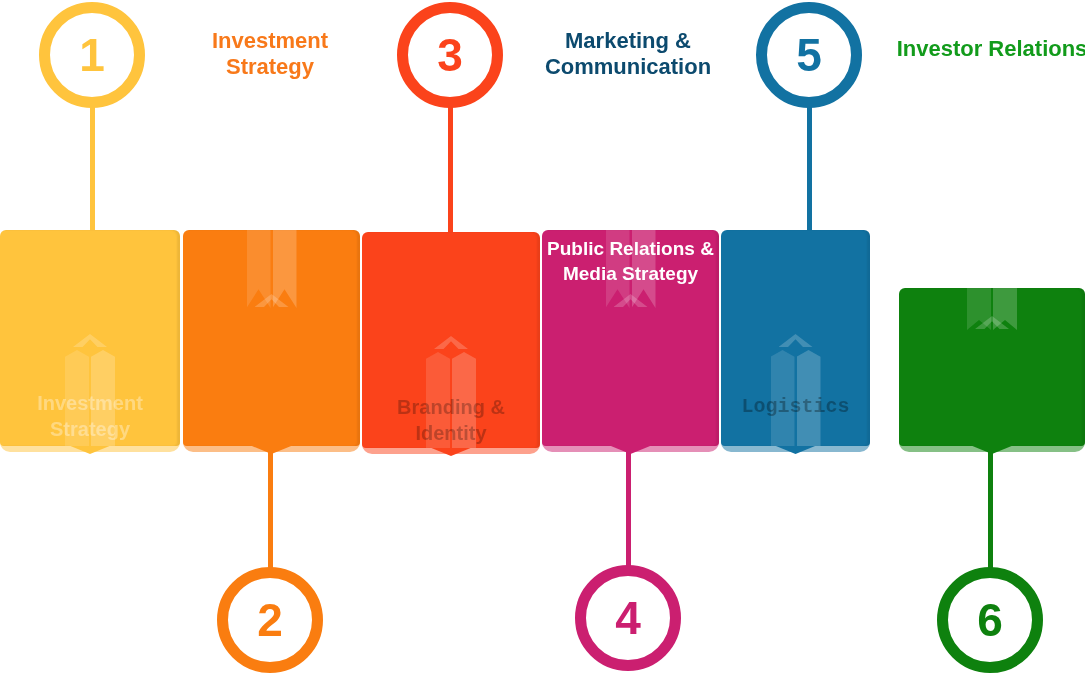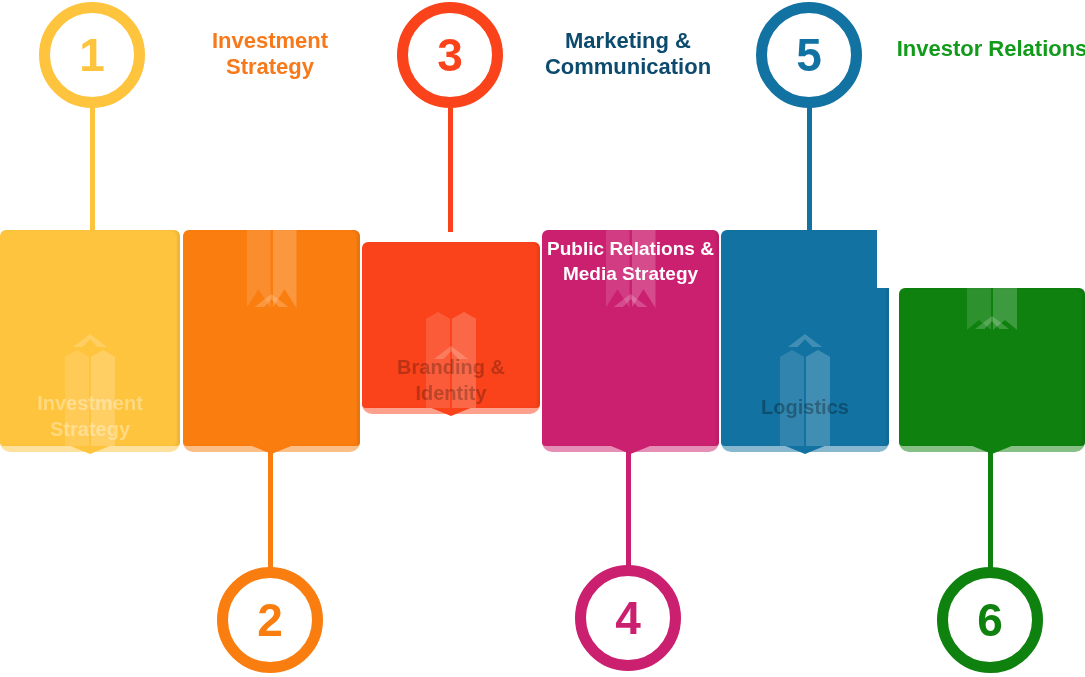--- a/index.html
+++ b/index.html
@@ -56,25 +56,25 @@
   .s1 .blabel{bottom:10px;}
   .s3 .blabel{bottom:8px;}
   .s4 .blabel{top:6px;font-size:19px;line-height:25px;}
   .s5 .blabel{bottom:32px;}
   
   .s1 .circle{left:39px;top:2px;}   .s1 .line{left:90px;top:107px;height:125px;}
   .s1 .banner{left:0;top:230px;width:180px;height:222px;}
   .s2 .circle{left:217px;top:567px;}.s2 .line{left:268px;top:450px;height:119px;}
   .s2 .banner{left:183px;top:230px;width:177px;height:222px;}
   .s3 .circle{left:397px;top:2px;}  .s3 .line{left:448px;top:107px;height:125px;}
-  .s3 .banner{left:362px;top:242px;width:178px;height:172px;}
+  .s3 .banner{left:362px;top:232px;width:178px;height:222px;}
   .s4 .circle{left:575px;top:565px;}.s4 .line{left:626px;top:450px;height:117px;}
   .s4 .banner{left:542px;top:230px;width:177px;height:222px;}
   .s5 .circle{left:756px;top:2px;}  .s5 .line{left:807px;top:107px;height:125px;}
-  .s5 .banner{left:721px;top:230px;width:168px;height:222px;}
+  .s5 .banner{left:721px;top:230px;width:149px;height:222px;font-family:Liberation Mono, monospace;}
   .s6 .circle{left:937px;top:567px;}.s6 .line{left:988px;top:452px;height:117px;}
   .s6 .banner{left:899px;top:288px;width:186px;height:164px;}
   
   .notch{position:absolute;left:877px;top:228px;width:22px;height:60px;background:#fff;}
   
   .callout{
     position:absolute;text-align:center;font-weight:bold;
     font-size:22px;line-height:26px;
   }
   .co1{left:178px;top:28px;width:184px;}

